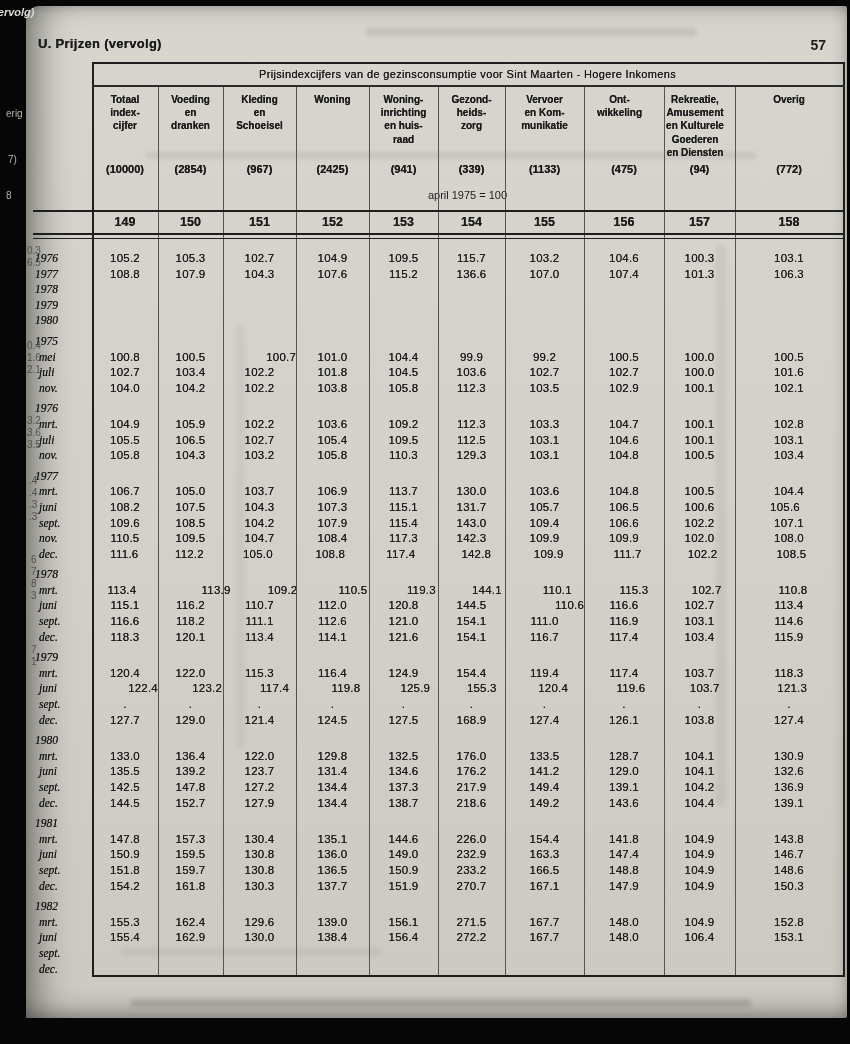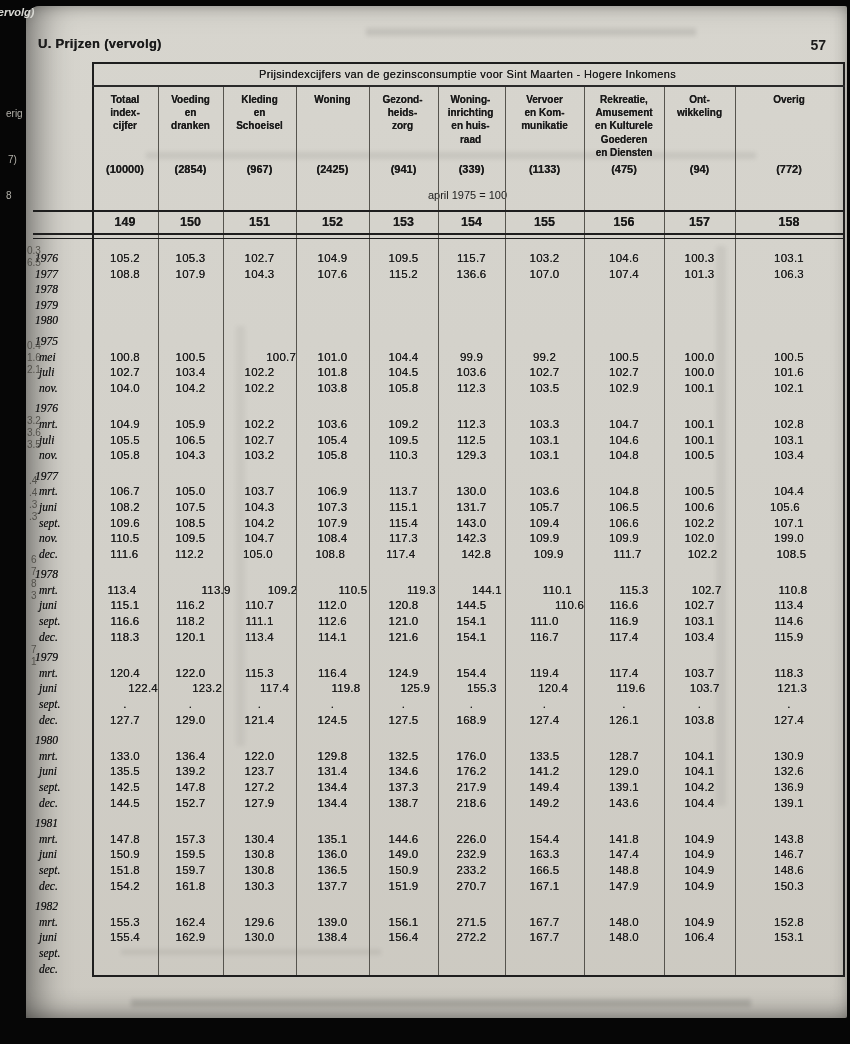--- a/index.html
+++ b/index.html
@@ -82,37 +82,37 @@
           <div class="hcell" style="width: 66px;">Totaal
 index-
 cijfer</div>
           <div class="hcell" style="width: 65px;">Voeding
 en
 dranken</div>
           <div class="hcell" style="width: 73px;">Kleding
 en
 Schoeisel</div>
           <div class="hcell" style="width: 73px;">Woning</div>
-          <div class="hcell" style="width: 67px;">Gezond-
-heids-
-zorg</div>
           <div class="hcell" style="width: 69px;">Woning-
 inrichting
 en huis-
 raad</div>
+          <div class="hcell" style="width: 67px;">Gezond-
+heids-
+zorg</div>
           <div class="hcell" style="width: 79px;">Vervoer
 en Kom-
 munikatie</div>
+          <div class="hcell" style="width: 71px;">Ont-
+wikkeling</div>
           <div class="hcell" style="width: 80px;">Rekreatie,
 Amusement
 en Kulturele
 Goederen
 en Diensten</div>
-          <div class="hcell" style="width: 71px;">Ont-
-wikkeling</div>
           <div class="hcell" style="width: 108px;">Overig</div>
         </div>
       <div id="weights-row">
           <div class="wcell" style="width: 66px;">(10000)</div>
           <div class="wcell" style="width: 65px;">(2854)</div>
           <div class="wcell" style="width: 73px;">(967)</div>
           <div class="wcell" style="width: 73px;">(2425)</div>
           <div class="wcell" style="width: 69px;">(941)</div>
           <div class="wcell" style="width: 67px;">(339)</div>
           <div class="wcell" style="width: 79px;">(1133)</div>
@@ -329,21 +329,21 @@
             <div class="stub mlabel" style="width: 59px;">nov.</div>
             <div class="dcell" style="width: 66px;">110.5</div>
             <div class="dcell" style="width: 65px;">109.5</div>
             <div class="dcell" style="width: 73px;">104.7</div>
             <div class="dcell" style="width: 73px;">108.4</div>
             <div class="dcell" style="width: 69px;">117.3</div>
             <div class="dcell" style="width: 67px;">142.3</div>
             <div class="dcell" style="width: 79px;">109.9</div>
             <div class="dcell" style="width: 80px;">109.9</div>
             <div class="dcell" style="width: 71px;">102.0</div>
-            <div class="dcell" style="width: 108px;">199.0</div>
+            <div class="dcell" style="width: 108px;">108.0</div>
           </div>
           <div class="trow">
             <div class="stub mlabel" style="width: 59px;">dec.</div>
             <div class="dcell" style="width: 66px;">111.6</div>
             <div class="dcell" style="width: 65px;">112.2</div>
             <div class="dcell" style="width: 73px;">105.0</div>
             <div class="dcell" style="width: 73px;">108.8</div>
             <div class="dcell" style="width: 69px;">117.4</div>
             <div class="dcell" style="width: 67px; padding-left: 8px;">142.8</div>
             <div class="dcell" style="width: 79px;">109.9</div>

